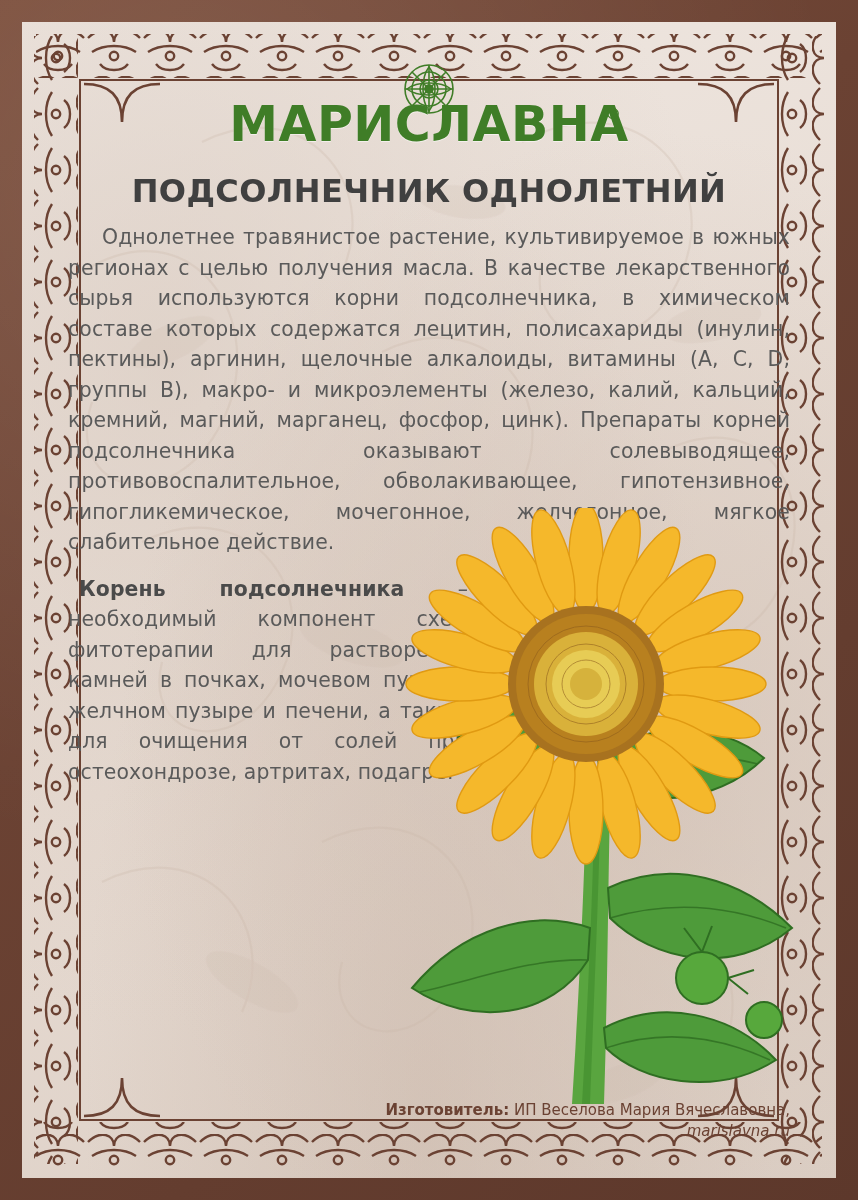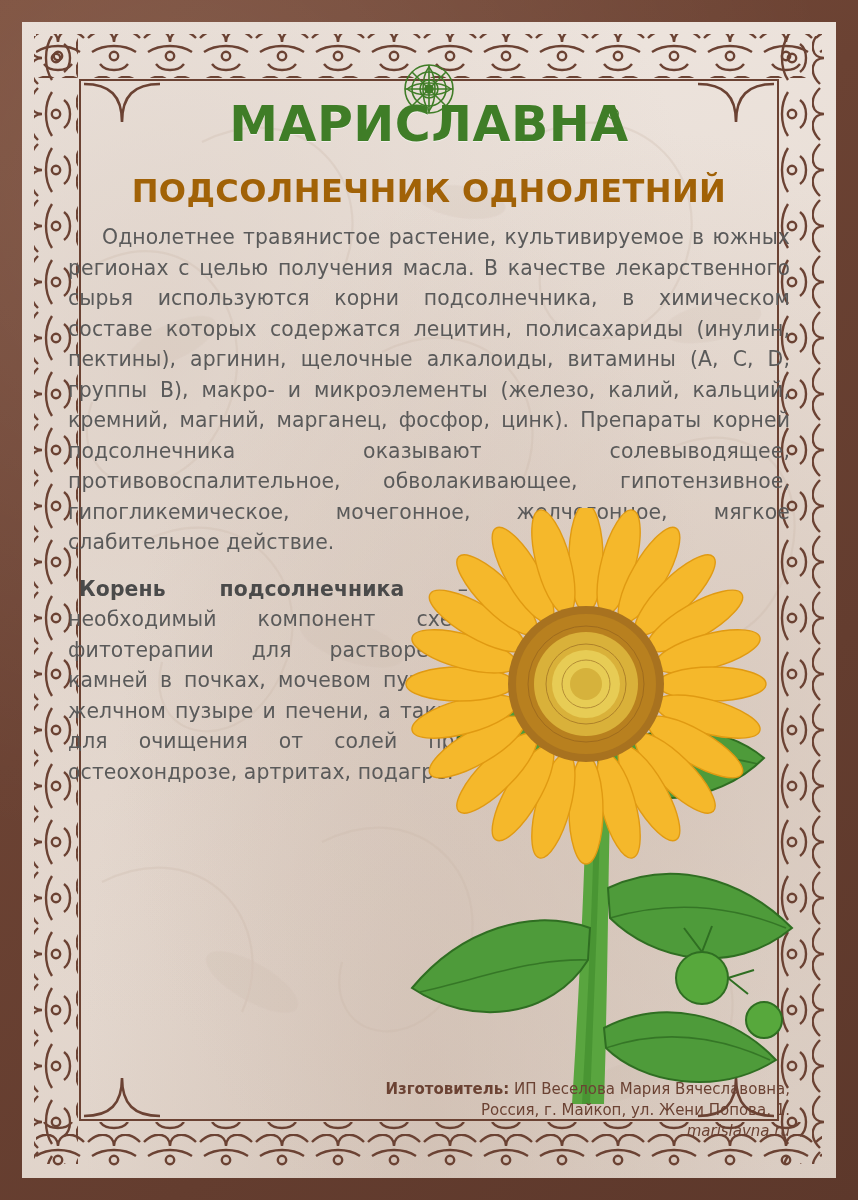--- a/index.html
+++ b/index.html
@@ -108,21 +108,21 @@
     top: 52px;
     margin-left: 176px;
     font-size: 16px;
     color: #3f7d27;
     font-weight: bold;
   }
 
   
   .title {
     text-align: center;
-    color: #a16207;
+    color: #404040;
     font-size: 32px;
     font-weight: bold;
     letter-spacing: 0.4px;
     margin-top: 2px;
     margin-bottom: 12px;
     white-space: nowrap;
   }
 
   
   .body-text {
@@ -329,19 +329,18 @@
           <g fill="none" stroke="#8a5a1c" stroke-width="1" opacity="0.55">
             <circle cx="0" cy="0" r="24"></circle>
             <circle cx="0" cy="0" r="40"></circle>
             <circle cx="0" cy="0" r="58"></circle>
           </g>
         </g>
       </svg>
 
       <div class="footer">
         <div><span class="maker-label">Изготовитель:</span><span> ИП Веселова Мария Вячеславовна,</span></div>
-        <div>Россия, г. Майкоп, ул. Жени Попова, 1.</div>
         <div class="site">marislavna.ru</div>
       </div>
 
     </div>
   </div>
 </div>
 
 </body></html>

